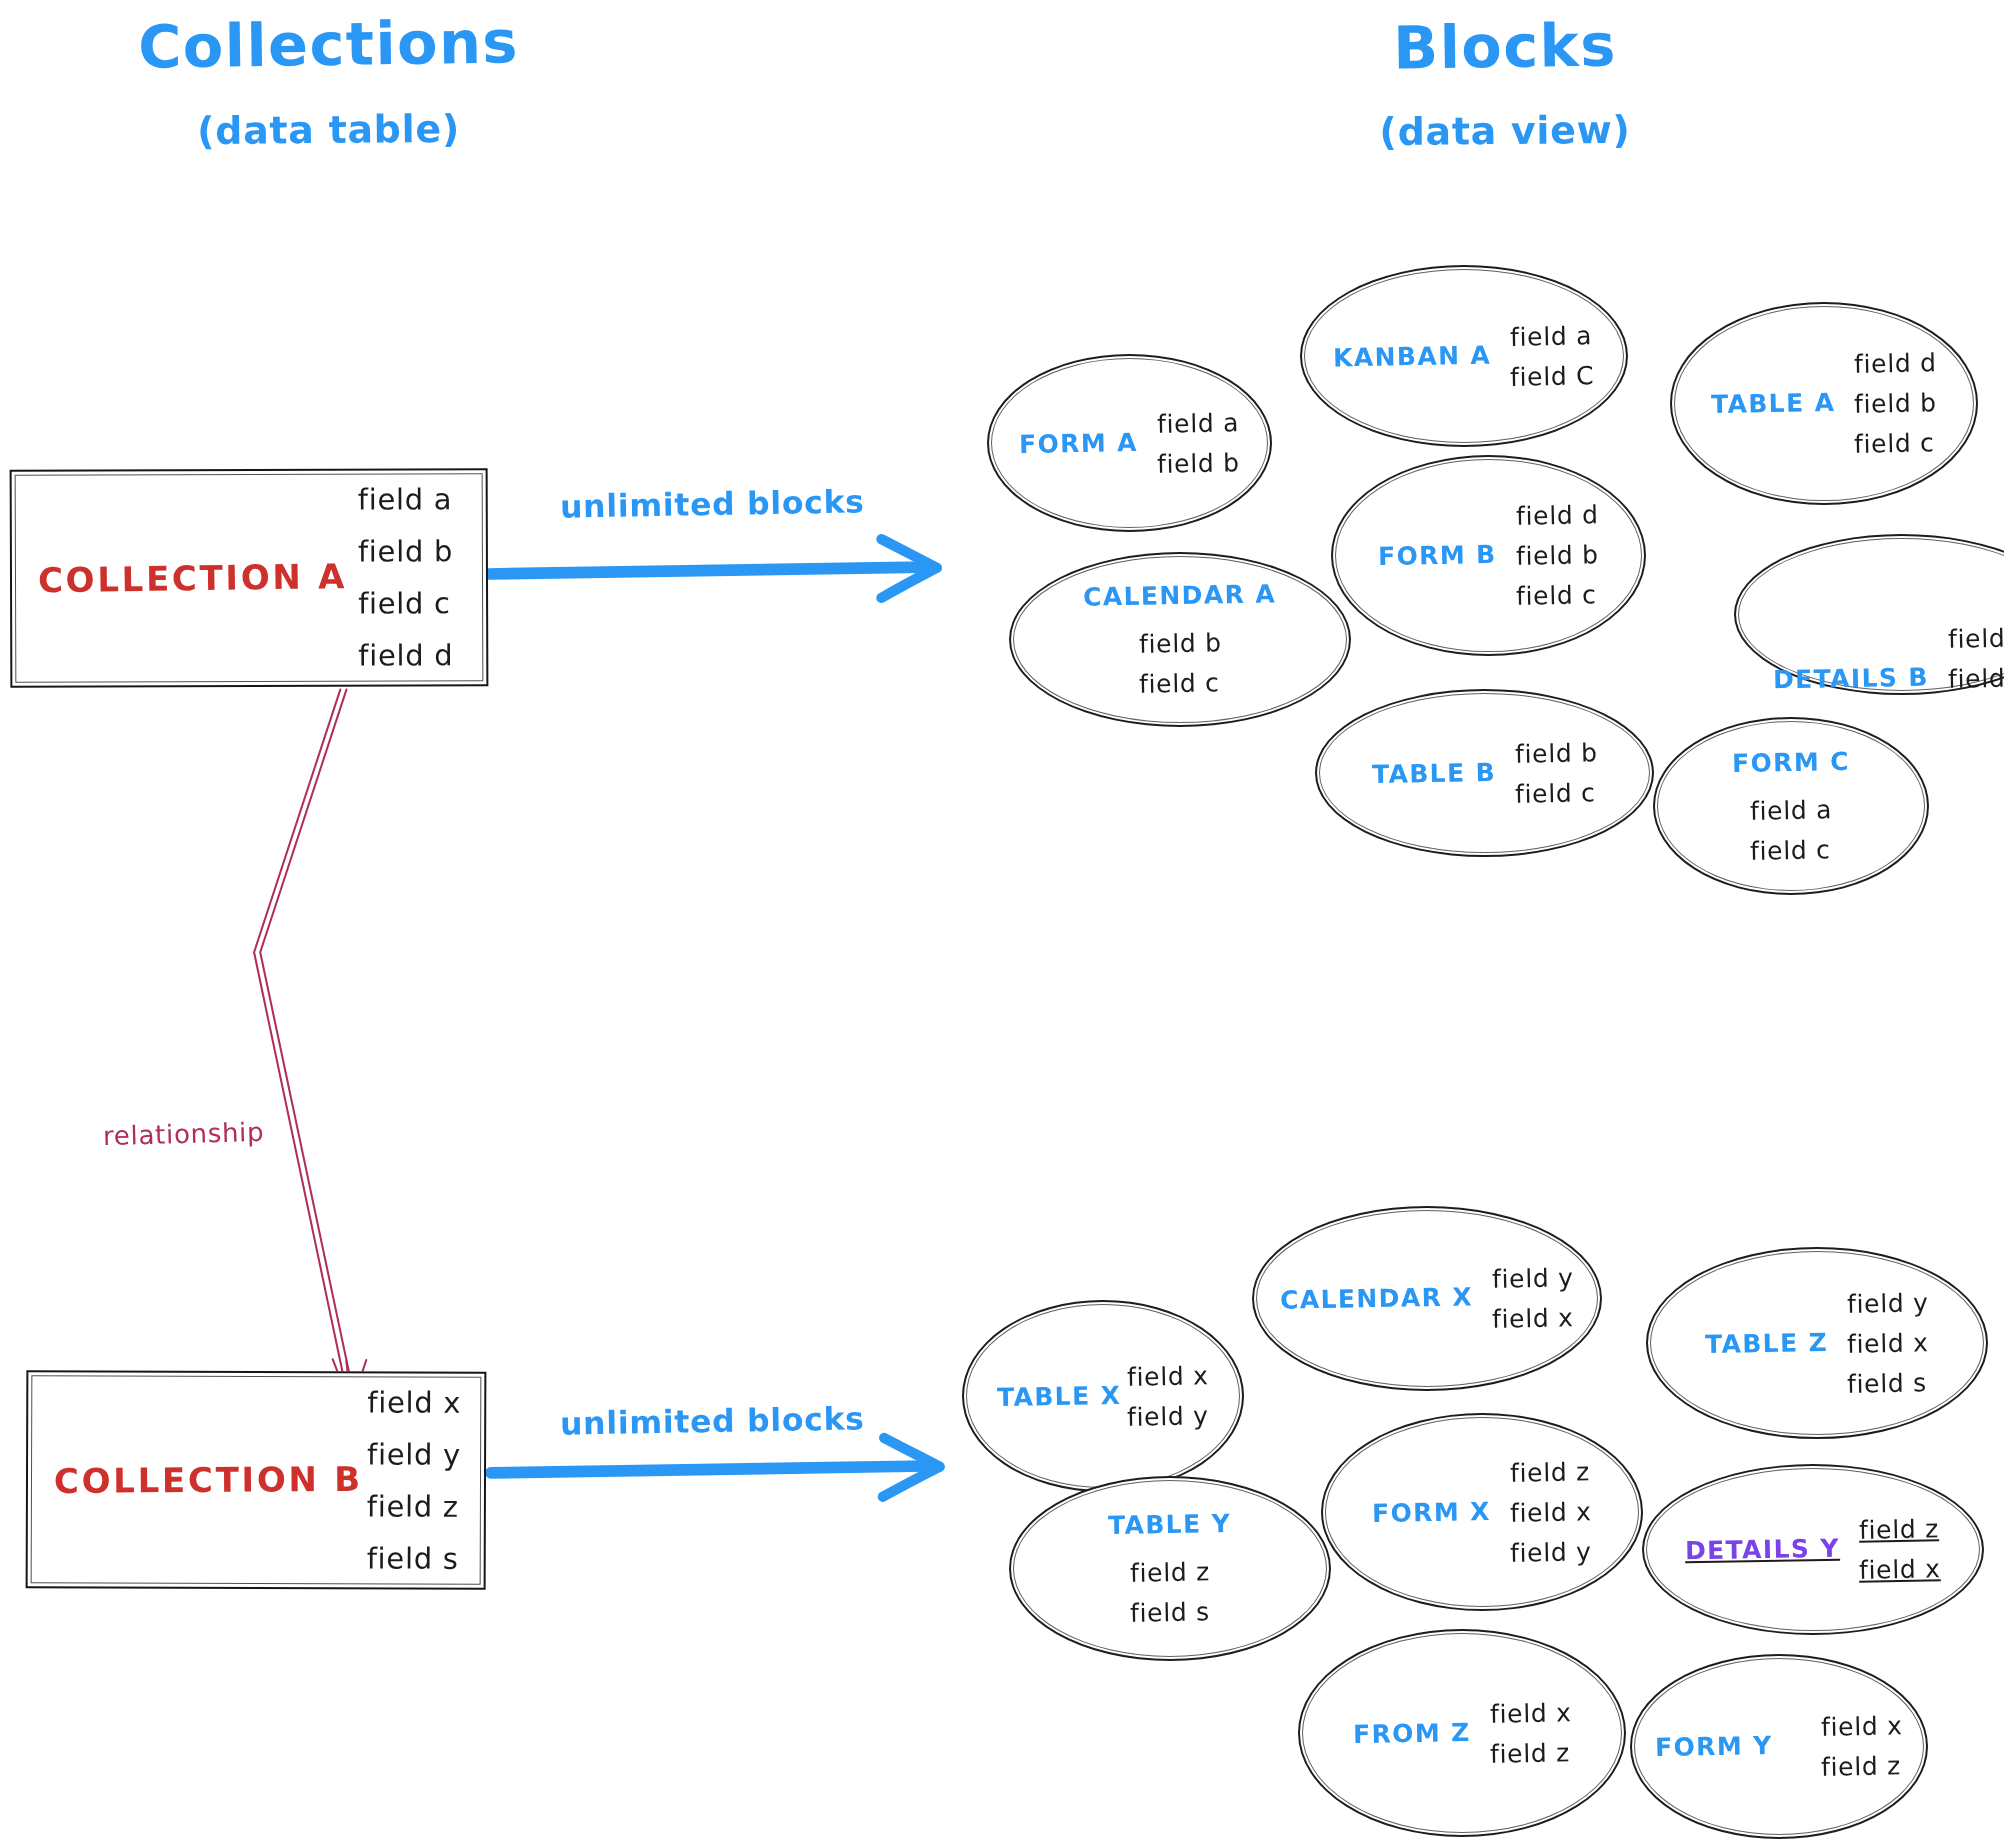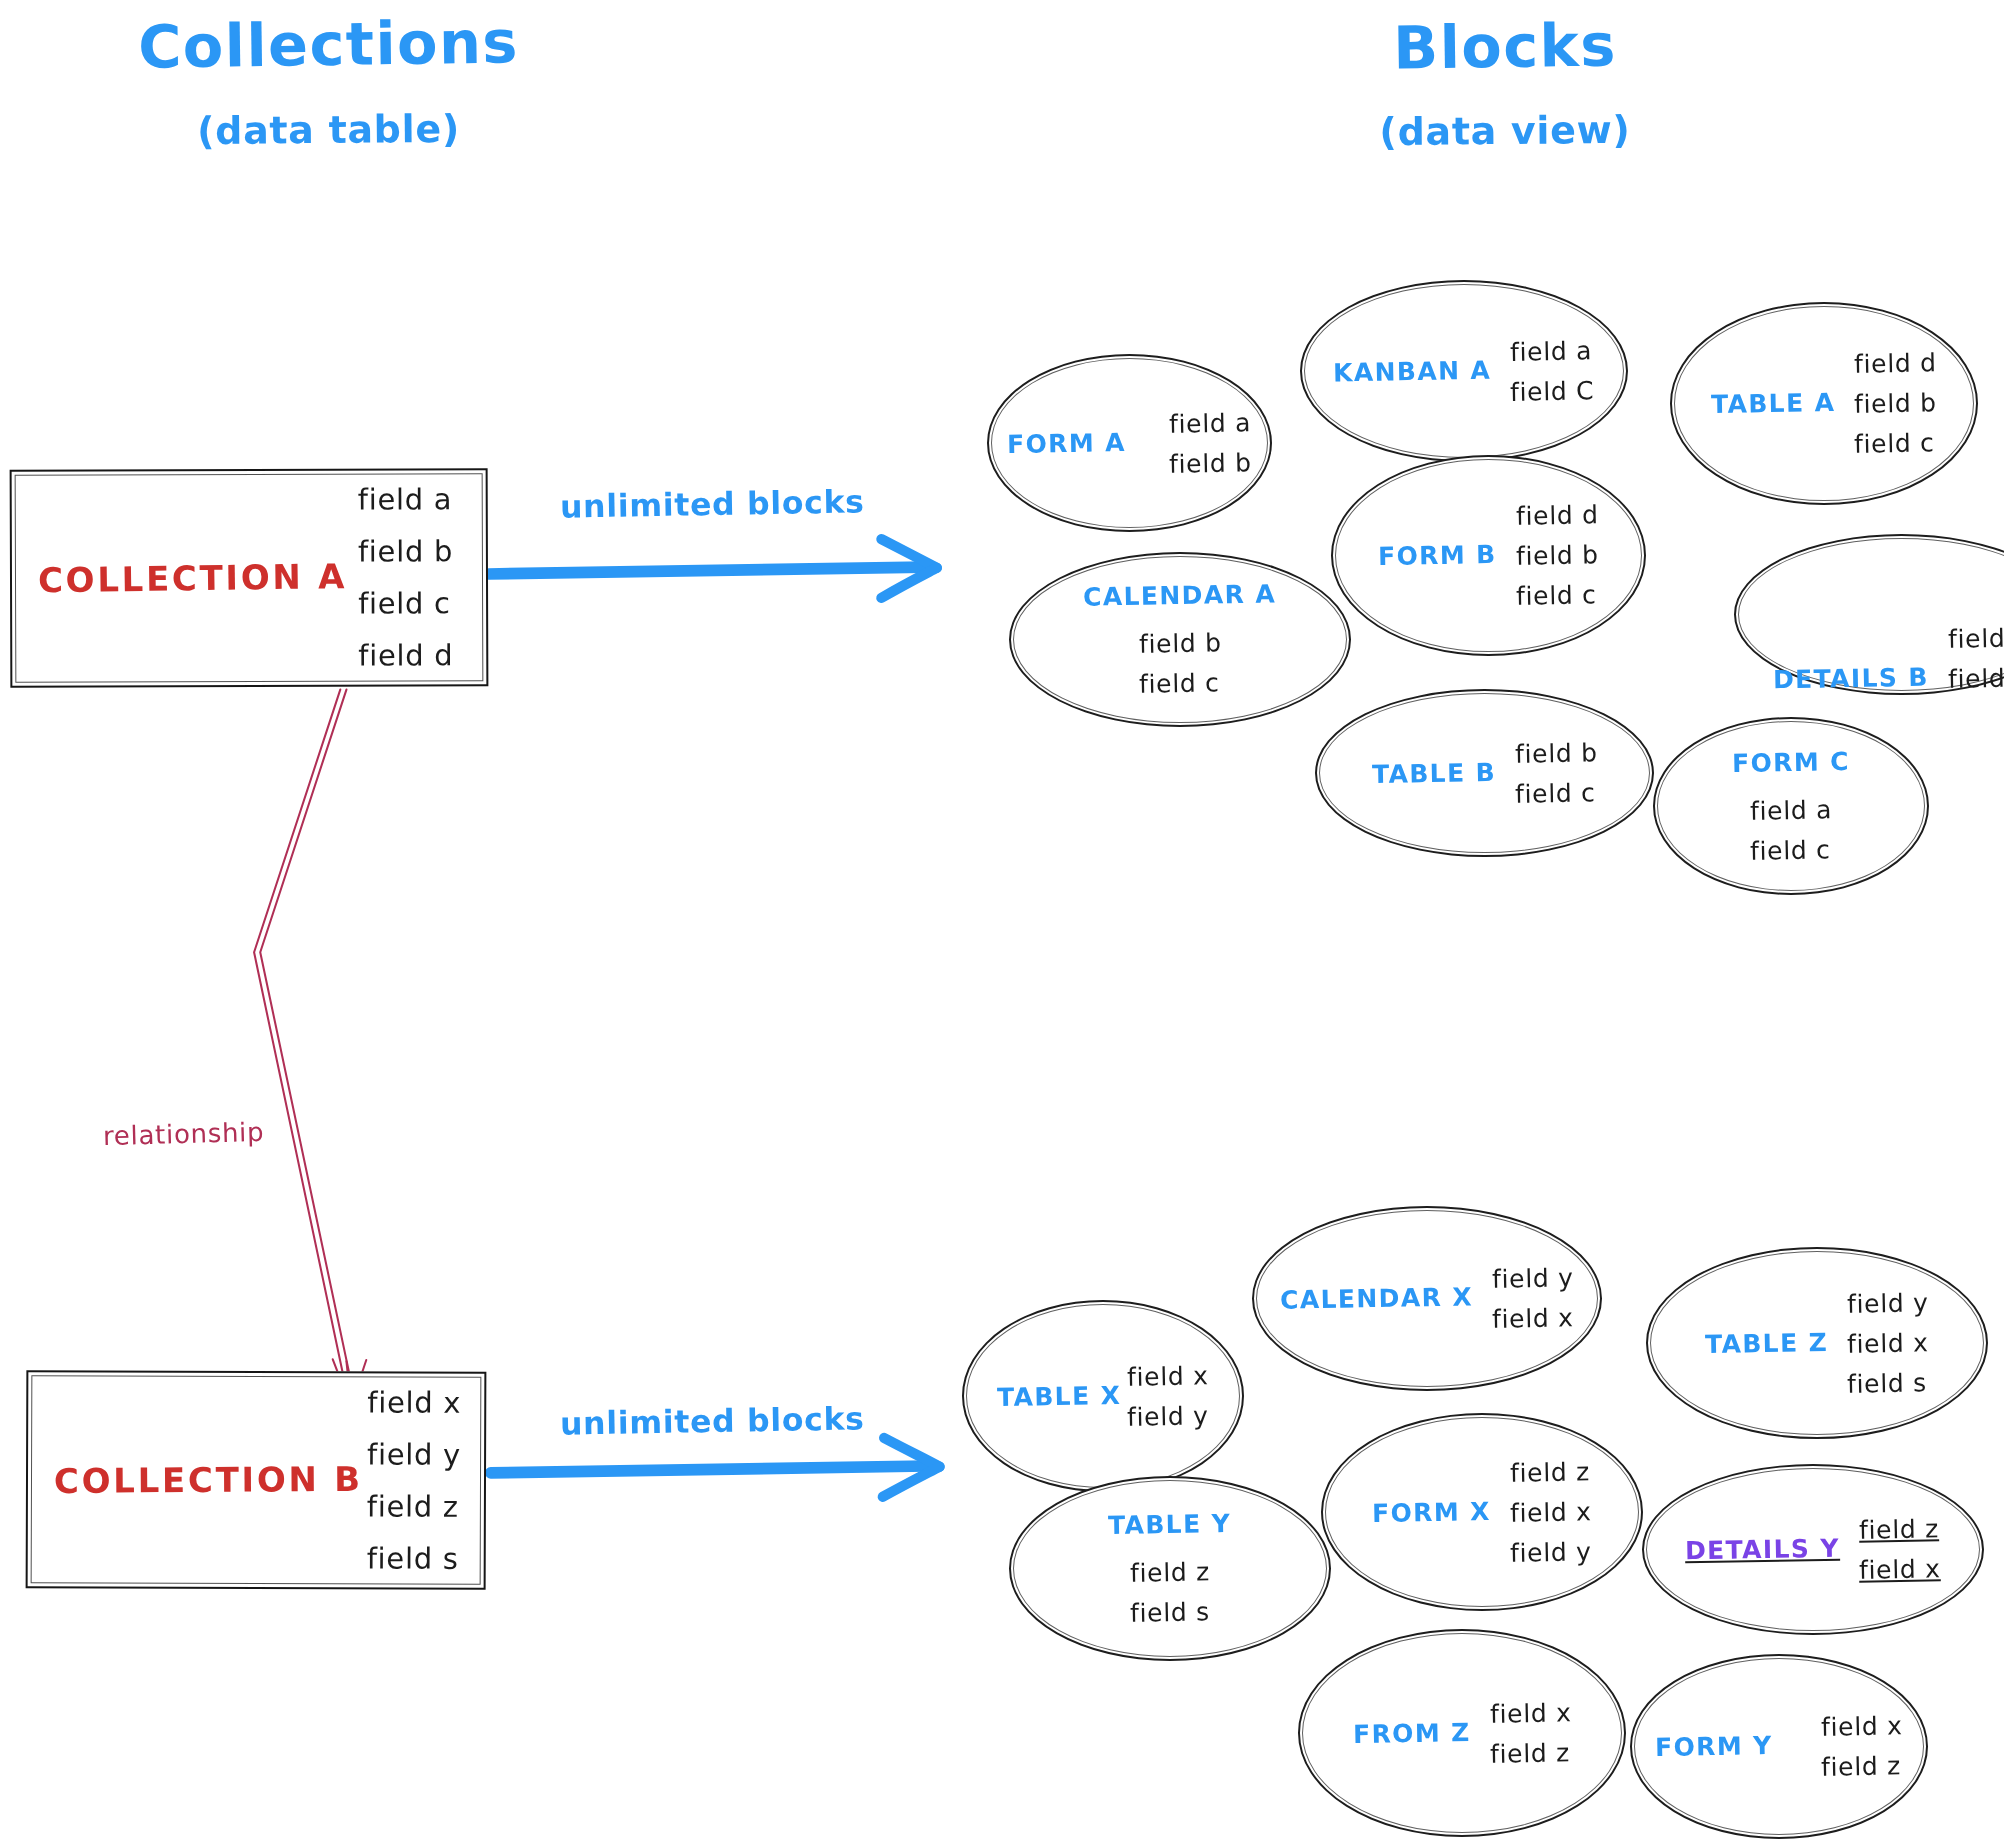--- a/index.html
+++ b/index.html
@@ -121,29 +121,29 @@
   <div id="collection-b" class="abs cbox" style="left:26px;top:1371px;width:460px;height:218px;transform:rotate(0.2deg);">
     <span class="cname">COLLECTION B</span>
     <div class="cfields">
       <span>field x</span>
       <span>field y</span>
       <span>field z</span>
       <span>field s</span>
     </div>
   </div>
 
-  <div class="ellipse" style="left:987px;top:354px;width:285px;height:178px;justify-content:space-between;">
+  <div class="ellipse" style="left:987px;top:354px;width:285px;height:178px;">
     <span class="blabel">FORM A</span>
     <div class="bfields">
       <span class="bfield">field a</span>
       <span class="bfield">field b</span>
     </div>
   </div>
 
-  <div class="ellipse" style="left:1300px;top:280px;width:328px;height:182px;">
+  <div class="ellipse" style="left:1300px;top:265px;width:328px;height:182px;">
     <span class="blabel">KANBAN A</span>
     <div class="bfields">
       <span class="bfield">field a</span>
       <span class="bfield">field C</span>
     </div>
   </div>
 
   <div class="ellipse" style="left:1670px;top:302px;width:308px;height:203px;">
     <span class="blabel">TABLE A</span>
     <div class="bfields">

